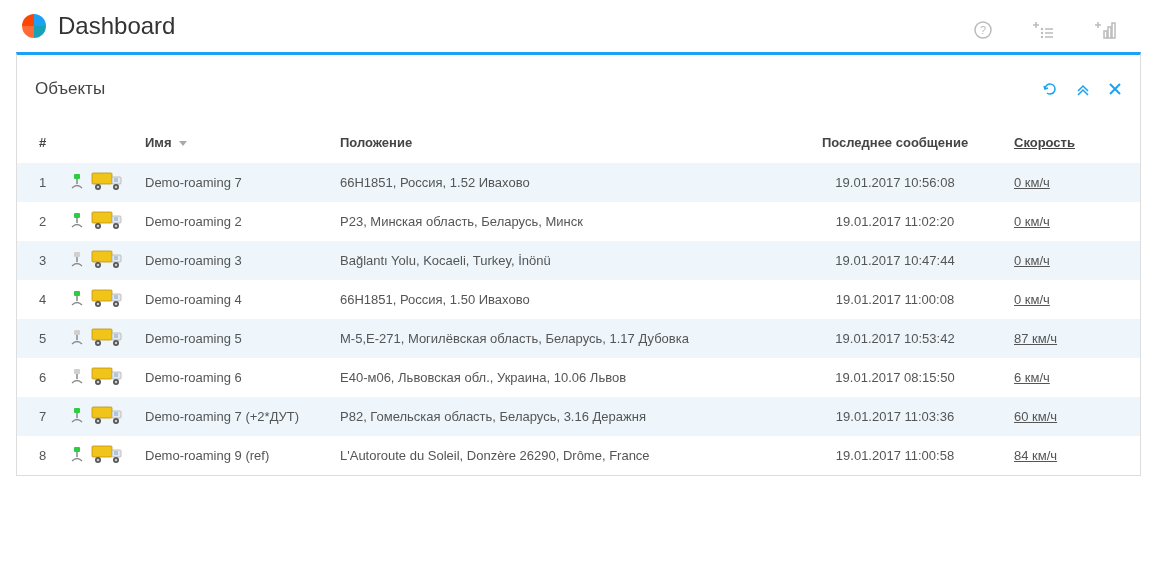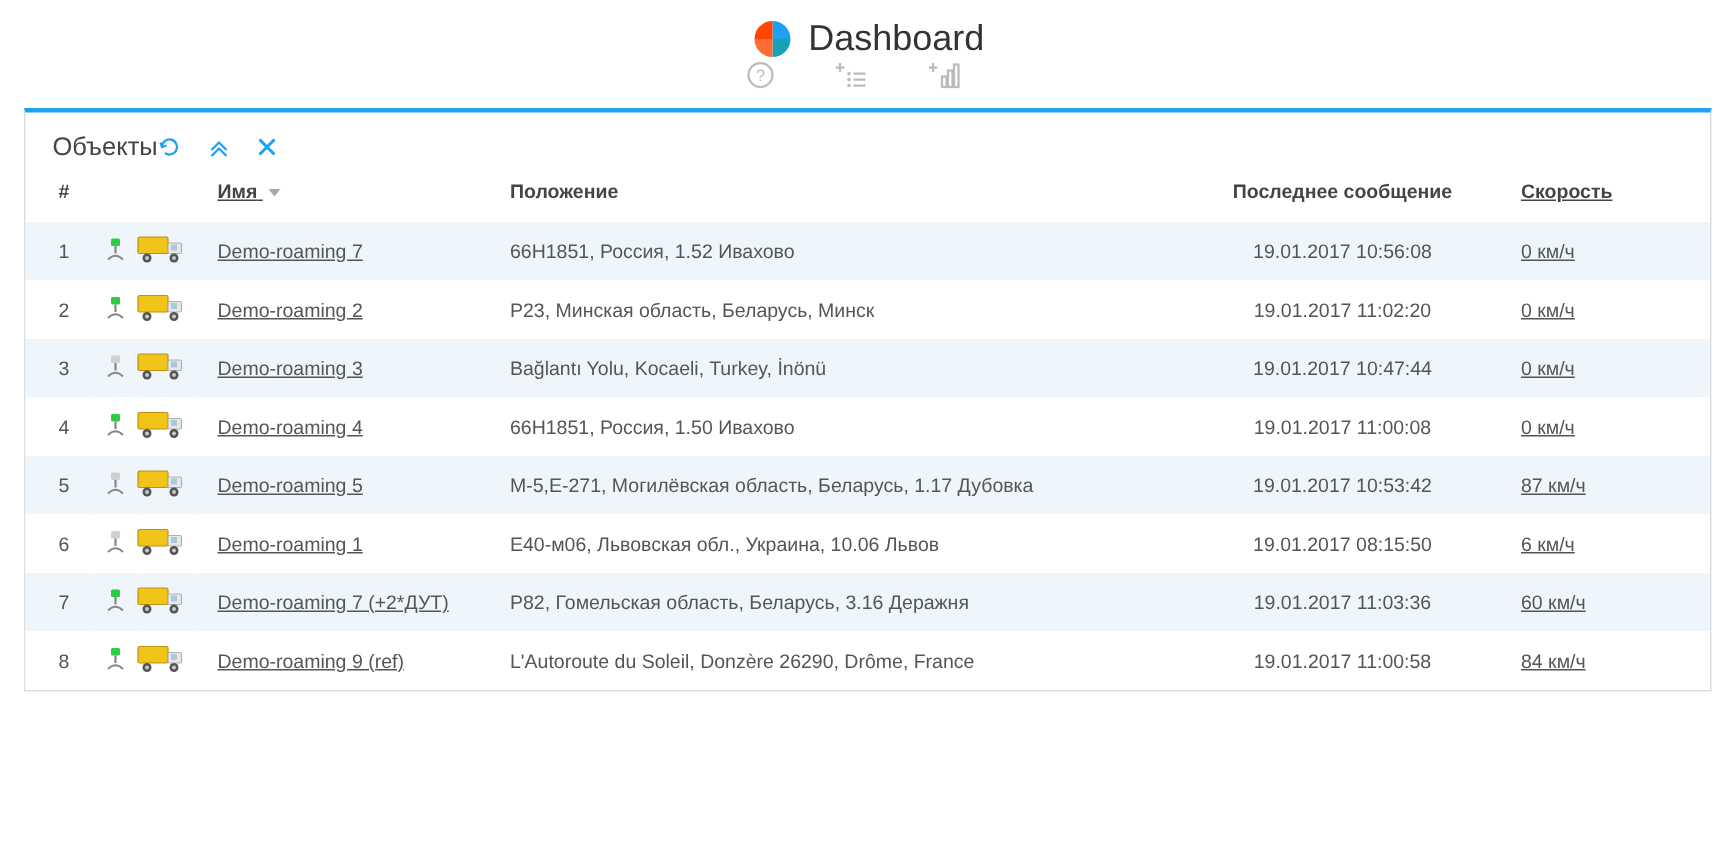--- a/index.html
+++ b/index.html
@@ -5,24 +5,23 @@
     * { margin: 0; padding: 0; box-sizing: border-box; }
     body {
       font-family: Arial, Helvetica, sans-serif;
       font-size: 13px;
       color: #333;
       background: #fff;
       width: 1157px;
     }
     .header {
       display: flex;
-      align-items: center;
+      align-items: flex-end;
       padding: 12px 20px;
       justify-content: space-between;
-      flex-direction: column;
     }
     .header-left {
       display: flex;
       align-items: center;
       gap: 10px;
     }
     .logo-icon {
       width: 28px;
       height: 28px;
     }
@@ -43,23 +42,23 @@
       display: flex;
       align-items: center;
     }
     .panel {
       margin: 0 16px 16px 16px;
       border: 1px solid #ddd;
       border-top: 3px solid #1da1f2;
     }
     .panel-header {
       display: flex;
-      align-items: center;
-      padding: 0 18px;
-      margin-top: 13px;
+      justify-content: space-between;
+      align-items: center;
+      padding: 24px 18px;
     }
     .panel-title {
       font-size: 17px;
       color: #444;
       font-weight: normal;
     }
     .panel-actions {
       display: flex;
       gap: 18px;
     }
@@ -89,21 +88,21 @@
     }
     tbody tr:nth-child(odd) {
       background: #eef6fb;
     }
     tbody tr:nth-child(even) {
       background: #fff;
     }
     .col-num { width: 46px; padding-left: 22px; }
     .col-status { width: 28px; padding-left: 0; padding-right: 0; text-align: center; }
     .col-vehicle { width: 40px; padding-left: 0; padding-right: 0; }
-    .col-name { width: 195px; text-decoration: underline; }
+    .col-name { width: 195px; }
     .col-position { }
     .col-last { width: 210px; text-align: center; }
     .col-speed { width: 140px; text-decoration: underline; }
     .sort-arrow {
       display: inline-block;
       width: 0; height: 0;
       border-left: 4px solid transparent;
       border-right: 4px solid transparent;
       border-top: 5px solid #aaa;
       margin-left: 4px;
@@ -318,21 +317,21 @@
   </svg></span></td>
     <td class="col-vehicle"><span class="truck-icon"><svg width="34" height="22" viewBox="0 0 34 22">
     <rect x="1" y="3" width="20" height="11" rx="1" fill="#f0c419" stroke="#c09010" stroke-width="0.8"></rect>
     <rect x="21" y="7" width="9" height="7" rx="1" fill="#e8e8e8" stroke="#b0b0b0" stroke-width="0.8"></rect>
     <rect x="23" y="8" width="4" height="4" fill="#a8c8e0"></rect>
     <circle cx="7" cy="17" r="3" fill="#555"></circle>
                 <circle cx="7" cy="17" r="1.3" fill="#ccc"></circle>
     <circle cx="25" cy="17" r="3" fill="#555"></circle>
                 <circle cx="25" cy="17" r="1.3" fill="#ccc"></circle>
   </svg></span></td>
-    <td class="col-name">Demo-roaming 1</td>
+    <td class="col-name">Demo-roaming 6</td>
     <td class="col-position">Е40-м06, Львовская обл., Украина, 10.06 Львов</td>
     <td class="col-last">19.01.2017 08:15:50</td>
     <td class="col-speed">6 км/ч</td>
   </tr>
         <tr>
     <td class="col-num">7</td>
     <td class="col-status"><span class="status-dot"><svg width="14" height="16" viewBox="0 0 14 16">
     <rect x="4" y="1" width="6" height="5" rx="1" fill="#2ecc40"></rect>
     <line x1="7" y1="6" x2="7" y2="11" stroke="#888" stroke-width="1.5"></line>
     <path d="M2 15 Q7 10 12 15" fill="none" stroke="#888" stroke-width="1.2"></path>

